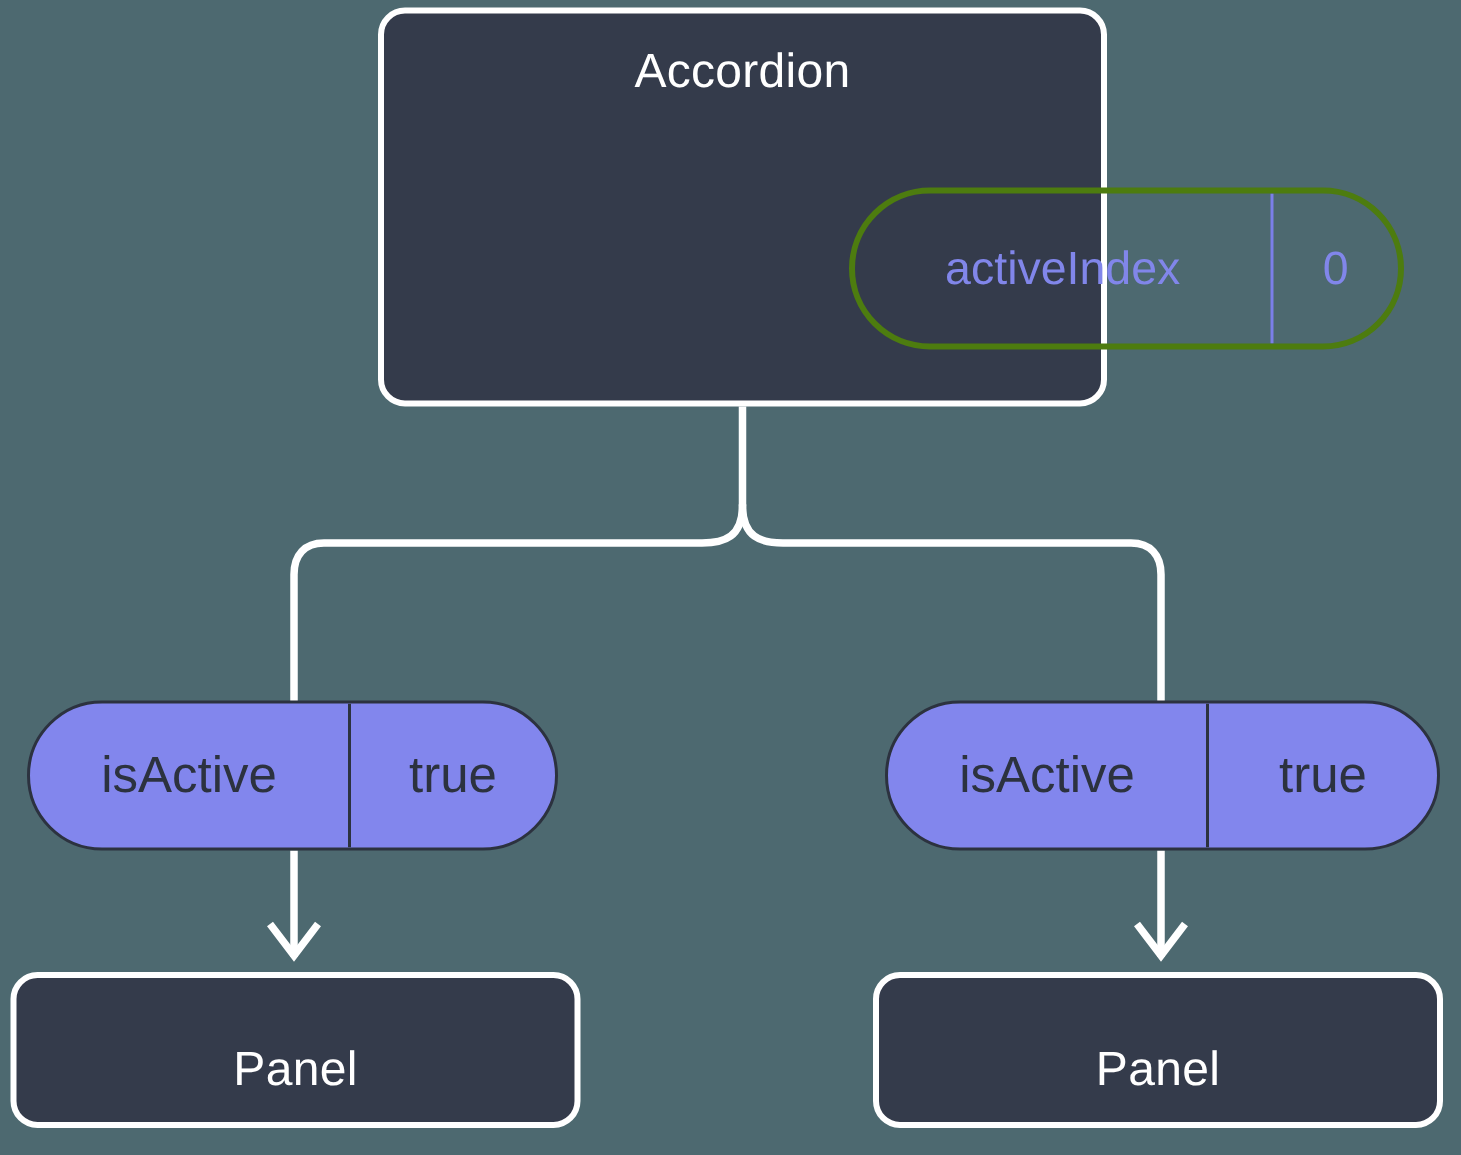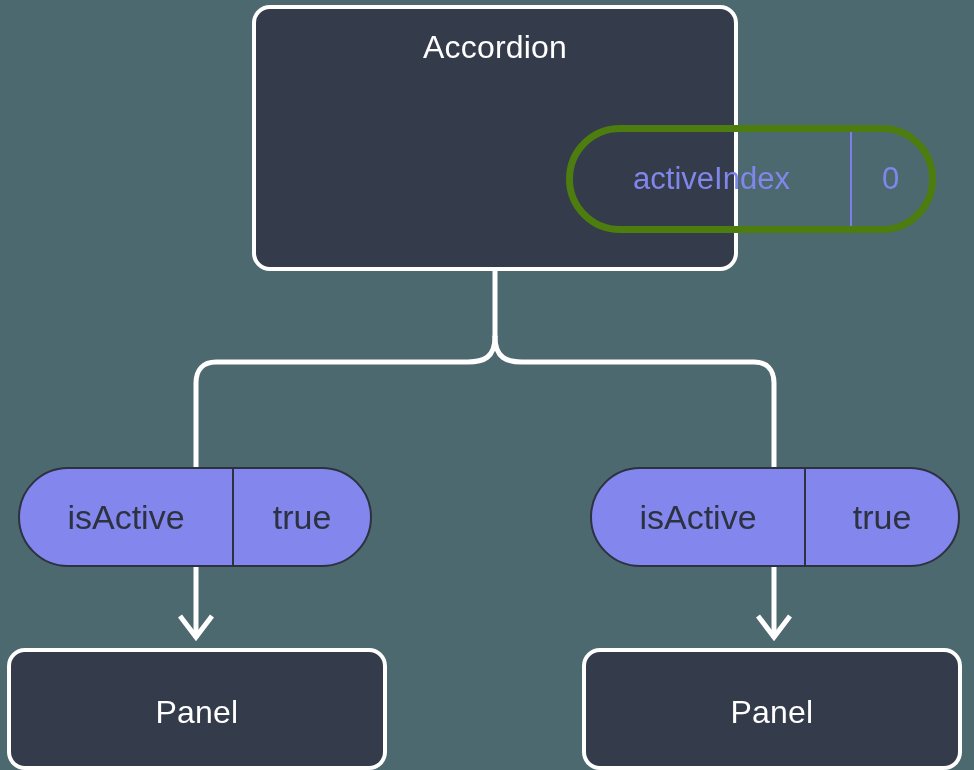--- a/index.html
+++ b/index.html
@@ -54,21 +54,21 @@
     height: 266px;
   }
   #accordion-box .comp-title {
     margin-top: 20px;
   }
 
   
   .panel-box {
     top: 648px;
     width: 380px;
-    height: 122px;
+    height: 104px;
   }
   #panel-left  { left: 7px; }
   #panel-right { left: 582px; }
   .panel-box .comp-title {
     margin-top: 42px;
   }
 
   
   .pill {
     position: absolute;
@@ -85,21 +85,21 @@
     white-space: nowrap;
     font-weight: 400;
   }
 
   
   #state-pill {
     left: 310px;
     top: 116px;
     width: 370px;
     height: 108px;
-    border: 7px solid #4d7c0f;
+    border: 4px solid #4d7c0f;
     background: transparent;
   }
   #state-pill .pill-key {
     flex: 0 0 277px;
     color: #8186ea;
     font-size: 31px;
     border-right: 2px solid #7b7fe8;
   }
   #state-pill .pill-val {
     flex: 1 1 auto;

